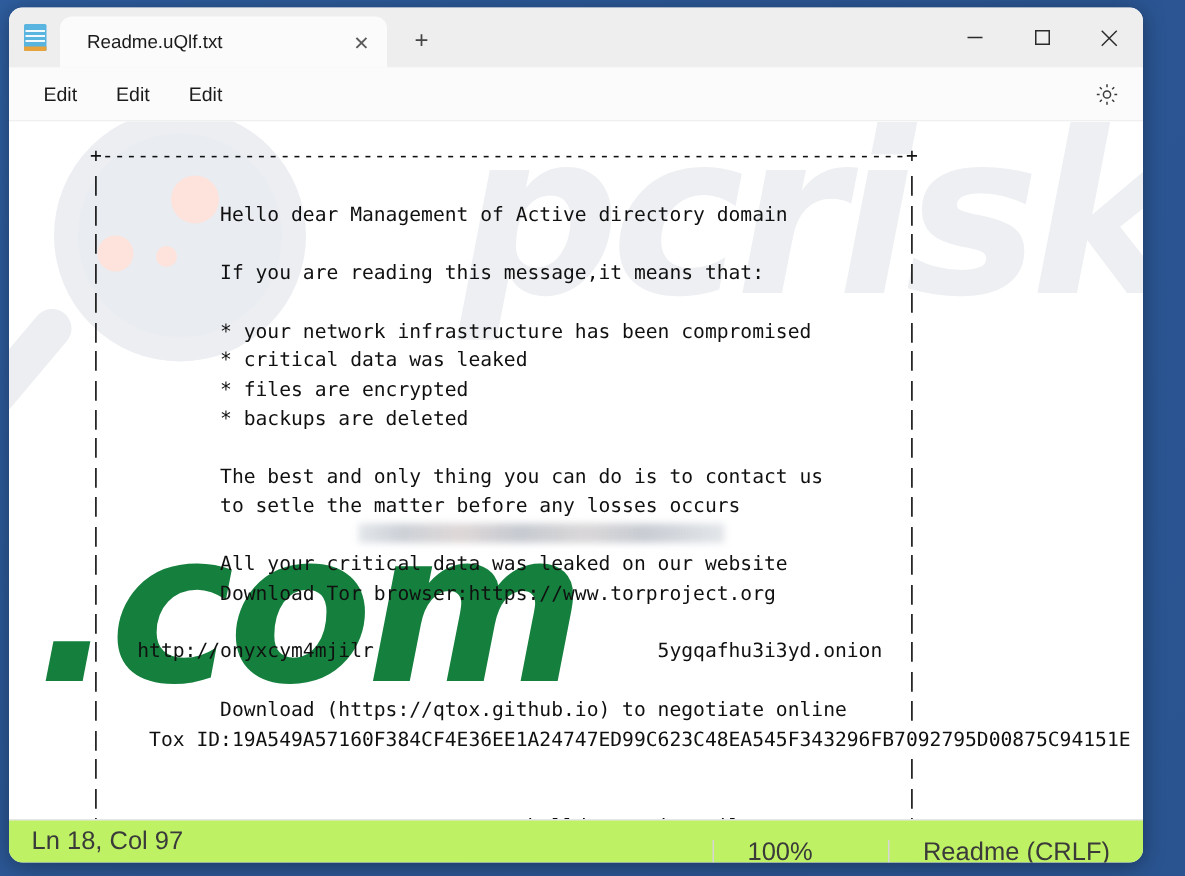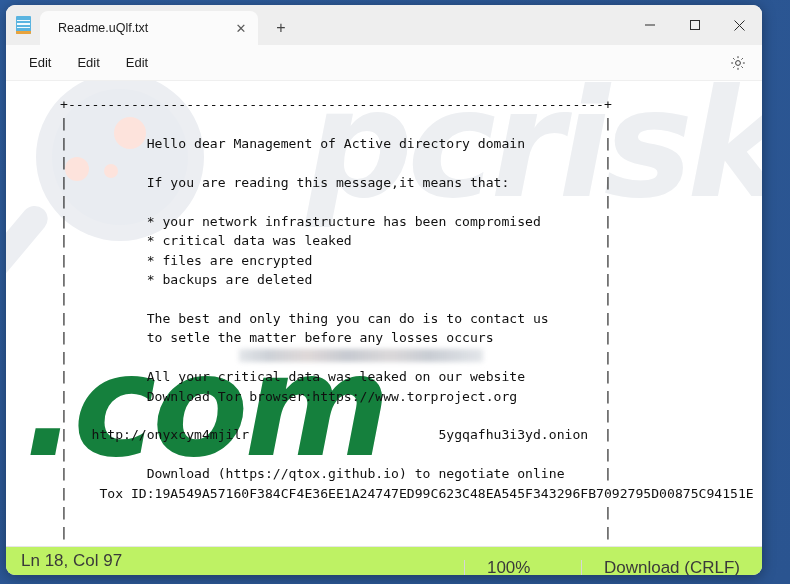--- a/index.html
+++ b/index.html
@@ -380,17 +380,17 @@
       </div>
 
       <div id="text-content"><span class="ln">+--------------------------------------------------------------------+</span><span class="ln">|                                                                    |</span><span class="ln">|          Hello dear Management of Active directory domain          |</span><span class="ln">|                                                                    |</span><span class="ln">|          If you are reading this message,it means that:            |</span><span class="ln">|                                                                    |</span><span class="ln">|          * your network infrastructure has been compromised        |</span><span class="ln">|          * critical data was leaked                                |</span><span class="ln">|          * files are encrypted                                     |</span><span class="ln">|          * backups are deleted                                     |</span><span class="ln">|                                                                    |</span><span class="ln">|          The best and only thing you can do is to contact us       |</span><span class="ln">|          to setle the matter before any losses occurs              |</span><span class="ln">|                                                                    |</span><span class="ln">|          All your critical data was leaked on our website          |</span><span class="ln">|          Download Tor browser:https://www.torproject.org           |</span><span class="ln">|                                                                    |</span><span class="ln">|   http://onyxcym4mjilr                        5ygqafhu3i3yd.onion  |</span><span class="ln">|                                                                    |</span><span class="ln">|          Download (https://qtox.github.io) to negotiate online     |</span><span class="ln">|    Tox ID:19A549A57160F384CF4E36EE1A24747ED99C623C48EA545F343296FB7092795D00875C94151E</span><span class="ln">|                                                                    |</span><span class="ln">|                                                                    |</span><span class="ln">|                                    helldown@onionmail.org          |</span></div>
 
       <div id="redaction"></div>
     </div>
 
     <div id="statusbar">
       <div id="status-left">Ln 18, Col 97</div>
       <div class="status-cell" id="status-zoom">100%</div>
-      <div class="status-cell" id="status-eol">Download (CRLF)</div>
+      <div class="status-cell" id="status-eol">Readme (CRLF)</div>
     </div>
 
   </div>
 </div>
 
 </body></html>

